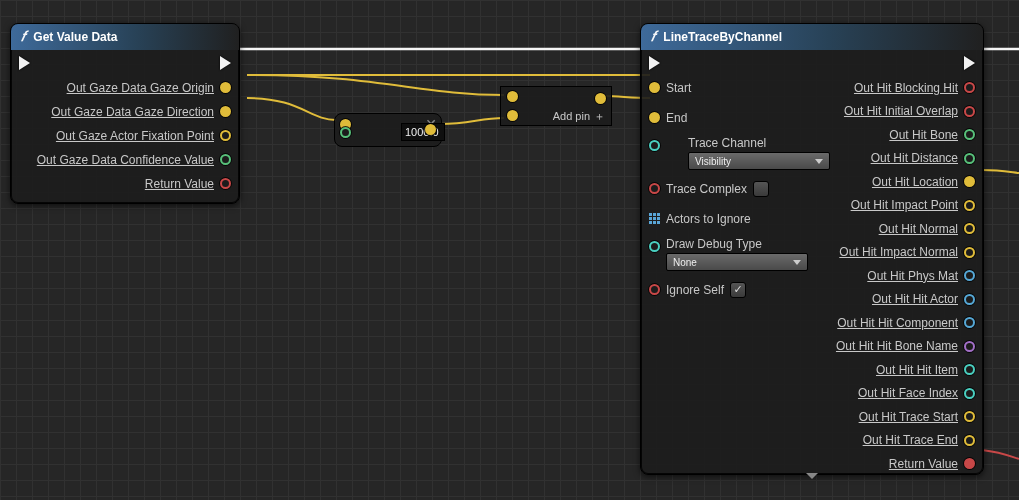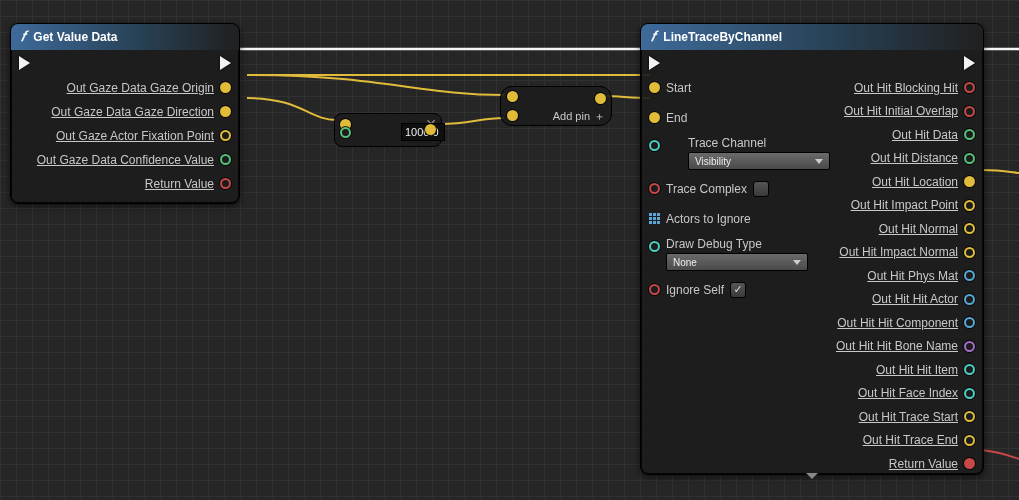--- a/index.html
+++ b/index.html
@@ -136,21 +136,21 @@
   }
   .multiply-x {
     position: absolute; right: 4px; top: 2px;
     color: #888; font-size: 14px;
   }
   .addpin-node {
     position: absolute;
     width: 112px; height: 40px;
     background: rgba(28,28,28,0.92);
     border: 1px solid #000;
-    border-radius: 12px;
+    border-radius: 0;
     display: flex; align-items: center;
   }
   .addpin-right {
     margin-left: auto;
     display: flex; flex-direction: column; align-items: flex-end;
     padding-right: 6px;
     gap: 2px;
   }
   .plus-big {
     color: #888; font-size: 18px; line-height: 1;
@@ -331,21 +331,21 @@
         <div class="pin-row right">
               <span class="pin c-red"></span>
               <span class="label">Out Hit Blocking Hit</span>
             </div>
         <div class="pin-row right">
               <span class="pin c-red"></span>
               <span class="label">Out Hit Initial Overlap</span>
             </div>
         <div class="pin-row right">
               <span class="pin c-green"></span>
-              <span class="label">Out Hit Data</span>
+              <span class="label">Out Hit Bone</span>
             </div>
         <div class="pin-row right">
               <span class="pin c-green"></span>
               <span class="label">Out Hit Distance</span>
             </div>
         <div class="pin-row right">
               <span class="pin filled c-yellow"></span>
               <span class="label">Out Hit Location</span>
             </div>
         <div class="pin-row right">

